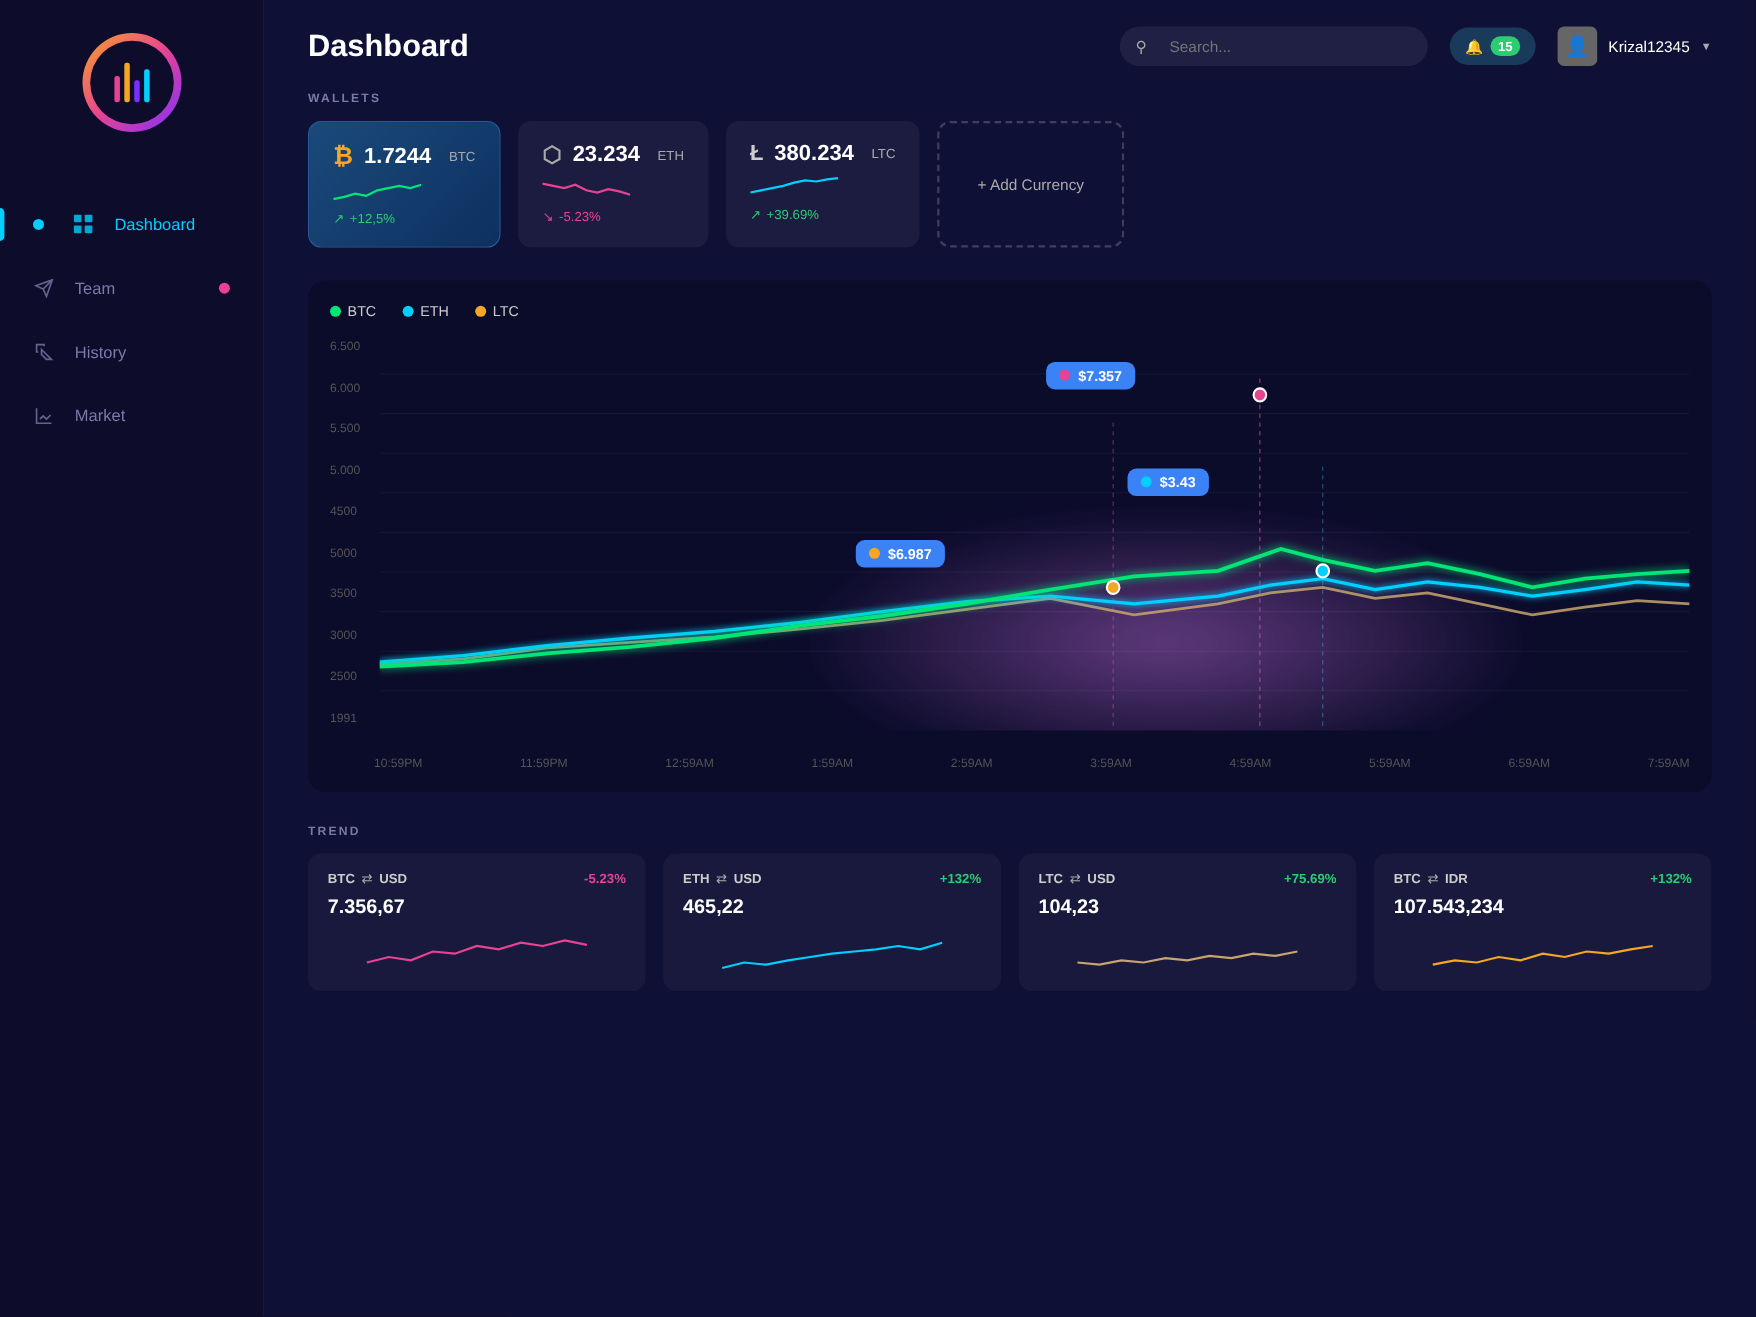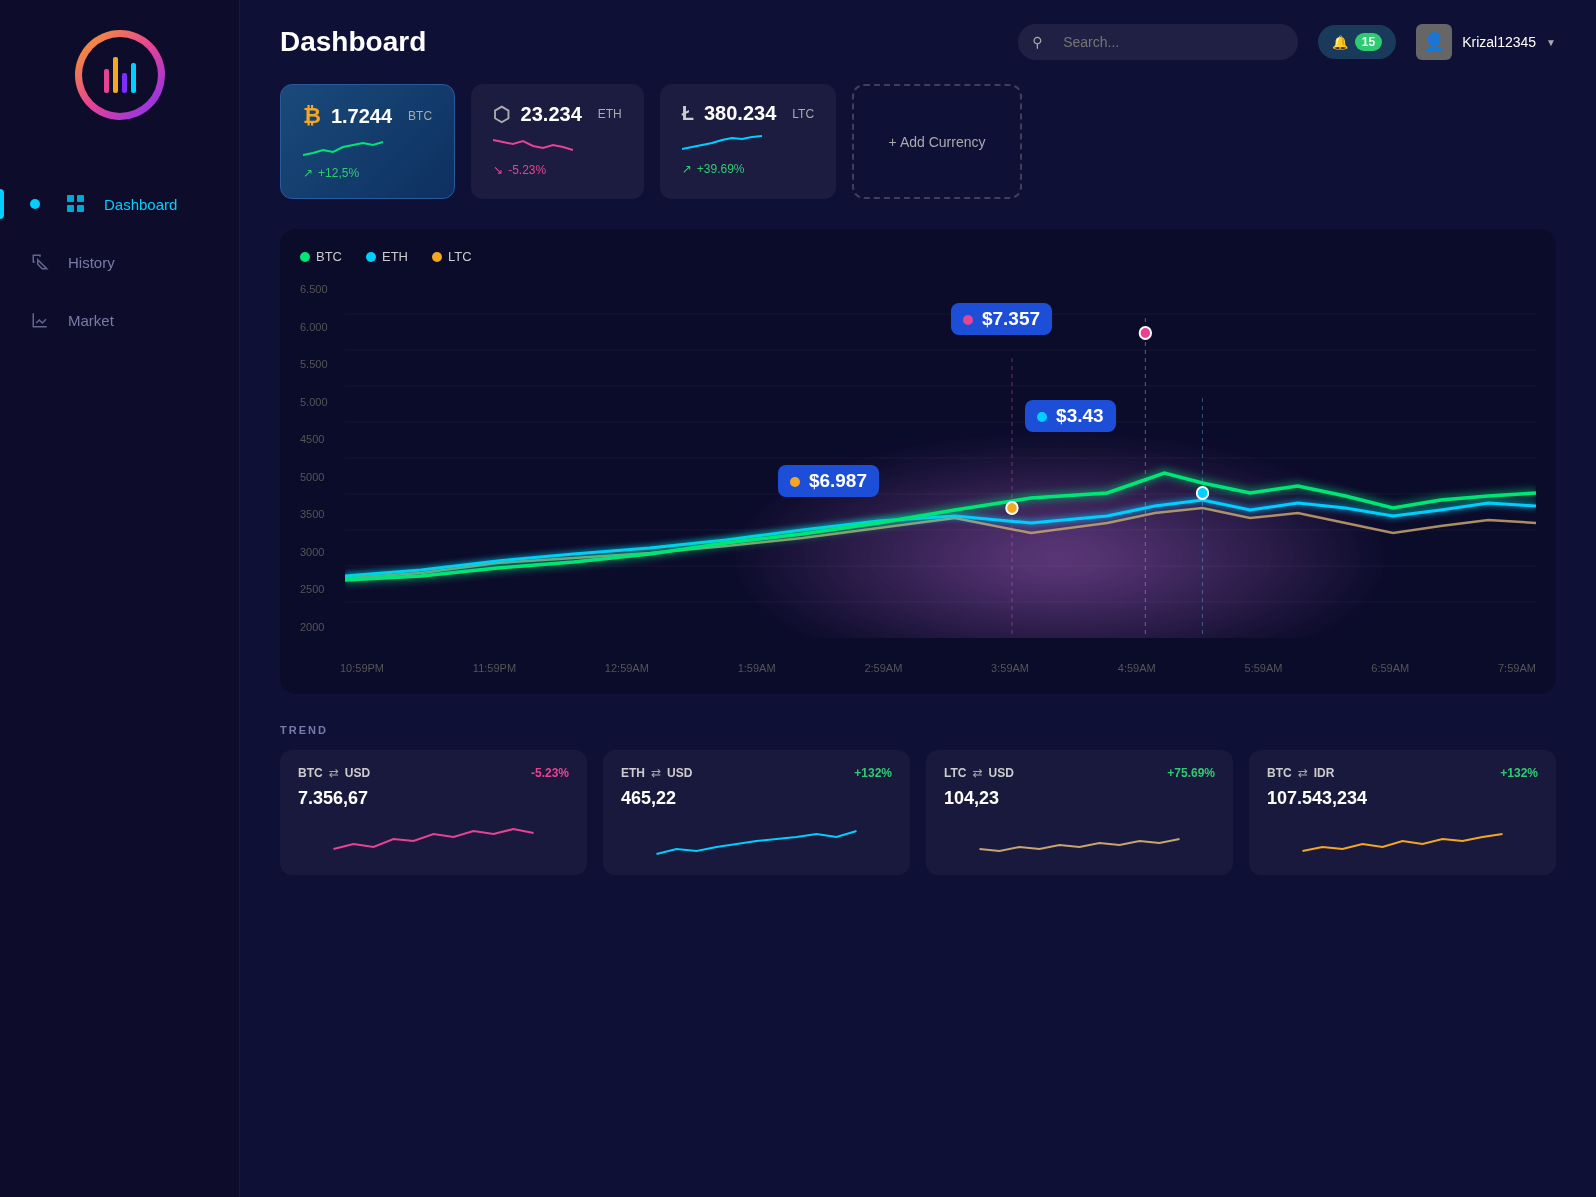--- a/index.html
+++ b/index.html
@@ -333,24 +333,24 @@
       margin-top: 24px;
     }
     .x-label {
       font-size: 11px;
       color: #555;
     }
 
     
     .tooltip-bubble {
       position: absolute;
-      background: #1d4ed8;
+      background: #3b82f6;
       border-radius: 8px;
       padding: 5px 12px;
-      font-size: 19px;
+      font-size: 13px;
       font-weight: 700;
       white-space: nowrap;
       color: #fff;
     }
     .tooltip-dot {
       width: 10px;
       height: 10px;
       border-radius: 50%;
       display: inline-block;
       margin-right: 4px;
@@ -415,20 +415,30 @@
           <rect x="0" y="0" width="7" height="7" rx="1"></rect>
           <rect x="10" y="0" width="7" height="7" rx="1"></rect>
           <rect x="0" y="10" width="7" height="7" rx="1"></rect>
           <rect x="10" y="10" width="7" height="7" rx="1"></rect>
         </svg>
       </div>
       <span class="nav-label">Dashboard</span>
     </div>
 
 
+    <div class="nav-item">
+      <div class="nav-icon" style="color:#7a7aaa">
+        <svg width="18" height="18" viewBox="0 0 24 24" fill="currentColor">
+          <polygon points="22,2 11,13" fill="none" stroke="currentColor" stroke-width="2"></polygon>
+          <polygon points="22,2 15,22 11,13 2,9" fill="none" stroke="currentColor" stroke-width="2"></polygon>
+        </svg>
+      </div>
+      <span class="nav-label" style="color:#7a7aaa">Team</span>
+      <div class="nav-badge"></div>
+    </div>
 
     <div class="nav-item">
       <div class="nav-icon" style="color:#7a7aaa">
         <svg width="18" height="18" viewBox="0 0 24 24" fill="none" stroke="currentColor" stroke-width="2">
           <polyline points="5 12 3 12 3 3 12 3 12 5"></polyline>
           <polygon points="9 9 21 21 15 21 9 15"></polygon>
         </svg>
       </div>
       <span class="nav-label" style="color:#7a7aaa">History</span>
     </div>
@@ -459,20 +469,21 @@
     </button>
     <div class="user-info">
       <div class="avatar">👤</div>
       <span class="username">Krizal12345</span>
       <span class="chevron">▼</span>
     </div>
   </header>
 
   <div class="content">
 
+    <div class="section-label">WALLETS</div>
     <div class="wallets-row">
 
       <div class="wallet-card active-wallet">
         <div class="wallet-top">
           <span class="wallet-symbol" style="color:#f5a623">₿</span>
           <span class="wallet-amount">1.7244</span>
           <span class="wallet-currency">BTC</span>
         </div>
         <div class="wallet-mini-chart">
           <svg width="80" height="25" viewBox="0 0 80 25">
@@ -545,21 +556,21 @@
         <div class="y-labels" style="width:45px">
           <span class="y-label">6.500</span>
           <span class="y-label">6.000</span>
           <span class="y-label">5.500</span>
           <span class="y-label">5.000</span>
           <span class="y-label">4500</span>
           <span class="y-label">5000</span>
           <span class="y-label">3500</span>
           <span class="y-label">3000</span>
           <span class="y-label">2500</span>
-          <span class="y-label">2000</span>
+          <span class="y-label">1991</span>
         </div>
 
         <svg class="chart-svg" viewBox="0 0 1250 360" preserveAspectRatio="none" style="position:absolute;left:45px;top:0;width:calc(100% - 45px);height:100%">
           <defs>
             <radialGradient id="glow1" cx="50%" cy="50%" r="50%">
               <stop offset="0%" stop-color="#9b59b6" stop-opacity="0.6"></stop>
               <stop offset="100%" stop-color="#9b59b6" stop-opacity="0"></stop>
             </radialGradient>
             <filter id="blur1">
               <feGaussianBlur stdDeviation="15"></feGaussianBlur>

